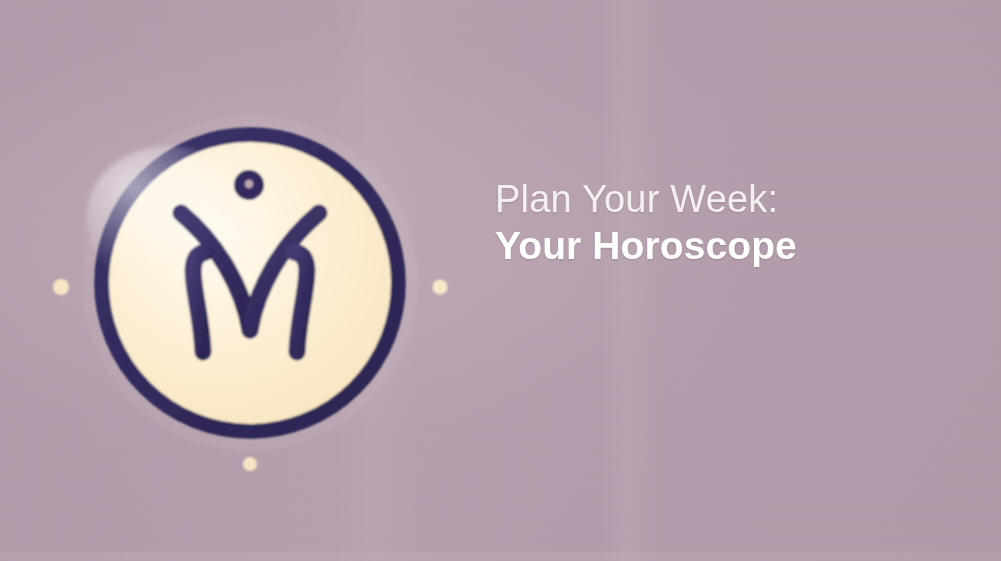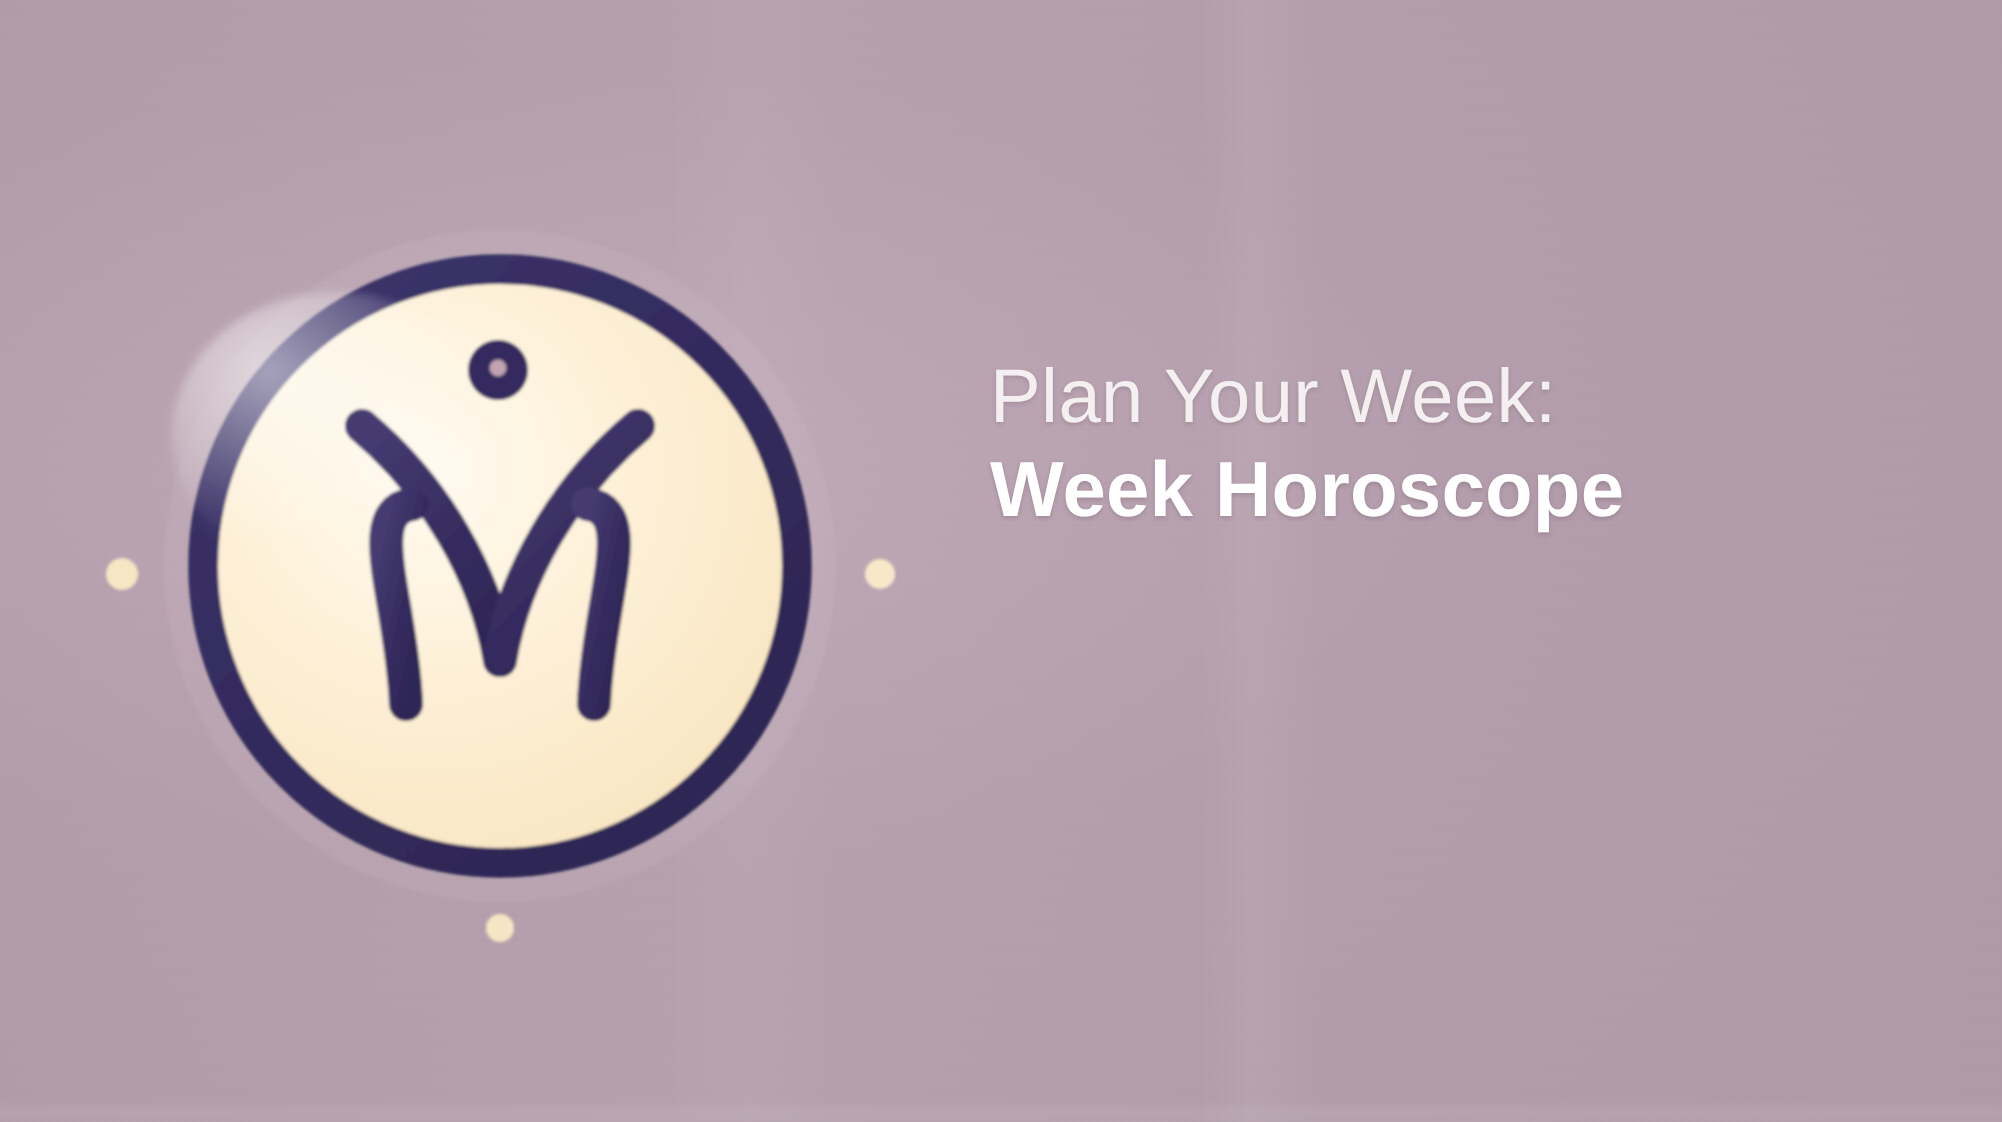--- a/index.html
+++ b/index.html
@@ -168,16 +168,16 @@
 
     <g filter="url(#blurTiny)">
       <circle class="dot-accent" cx="61" cy="287" r="8" fill="#f7e6c4"></circle>
       <circle class="dot-accent" cx="440" cy="287" r="7.5" fill="#f8e8c8"></circle>
       <circle class="dot-accent" cx="250" cy="464" r="7" fill="#f6e5c5"></circle>
     </g>
   </svg>
 
   <div class="headline">
     <span class="line1">Plan Your Week:</span>
-    <span class="line2">Week Horoscope</span>
+    <span class="line2">Your Horoscope</span>
   </div>
 
 </div>
 
 </body></html>

